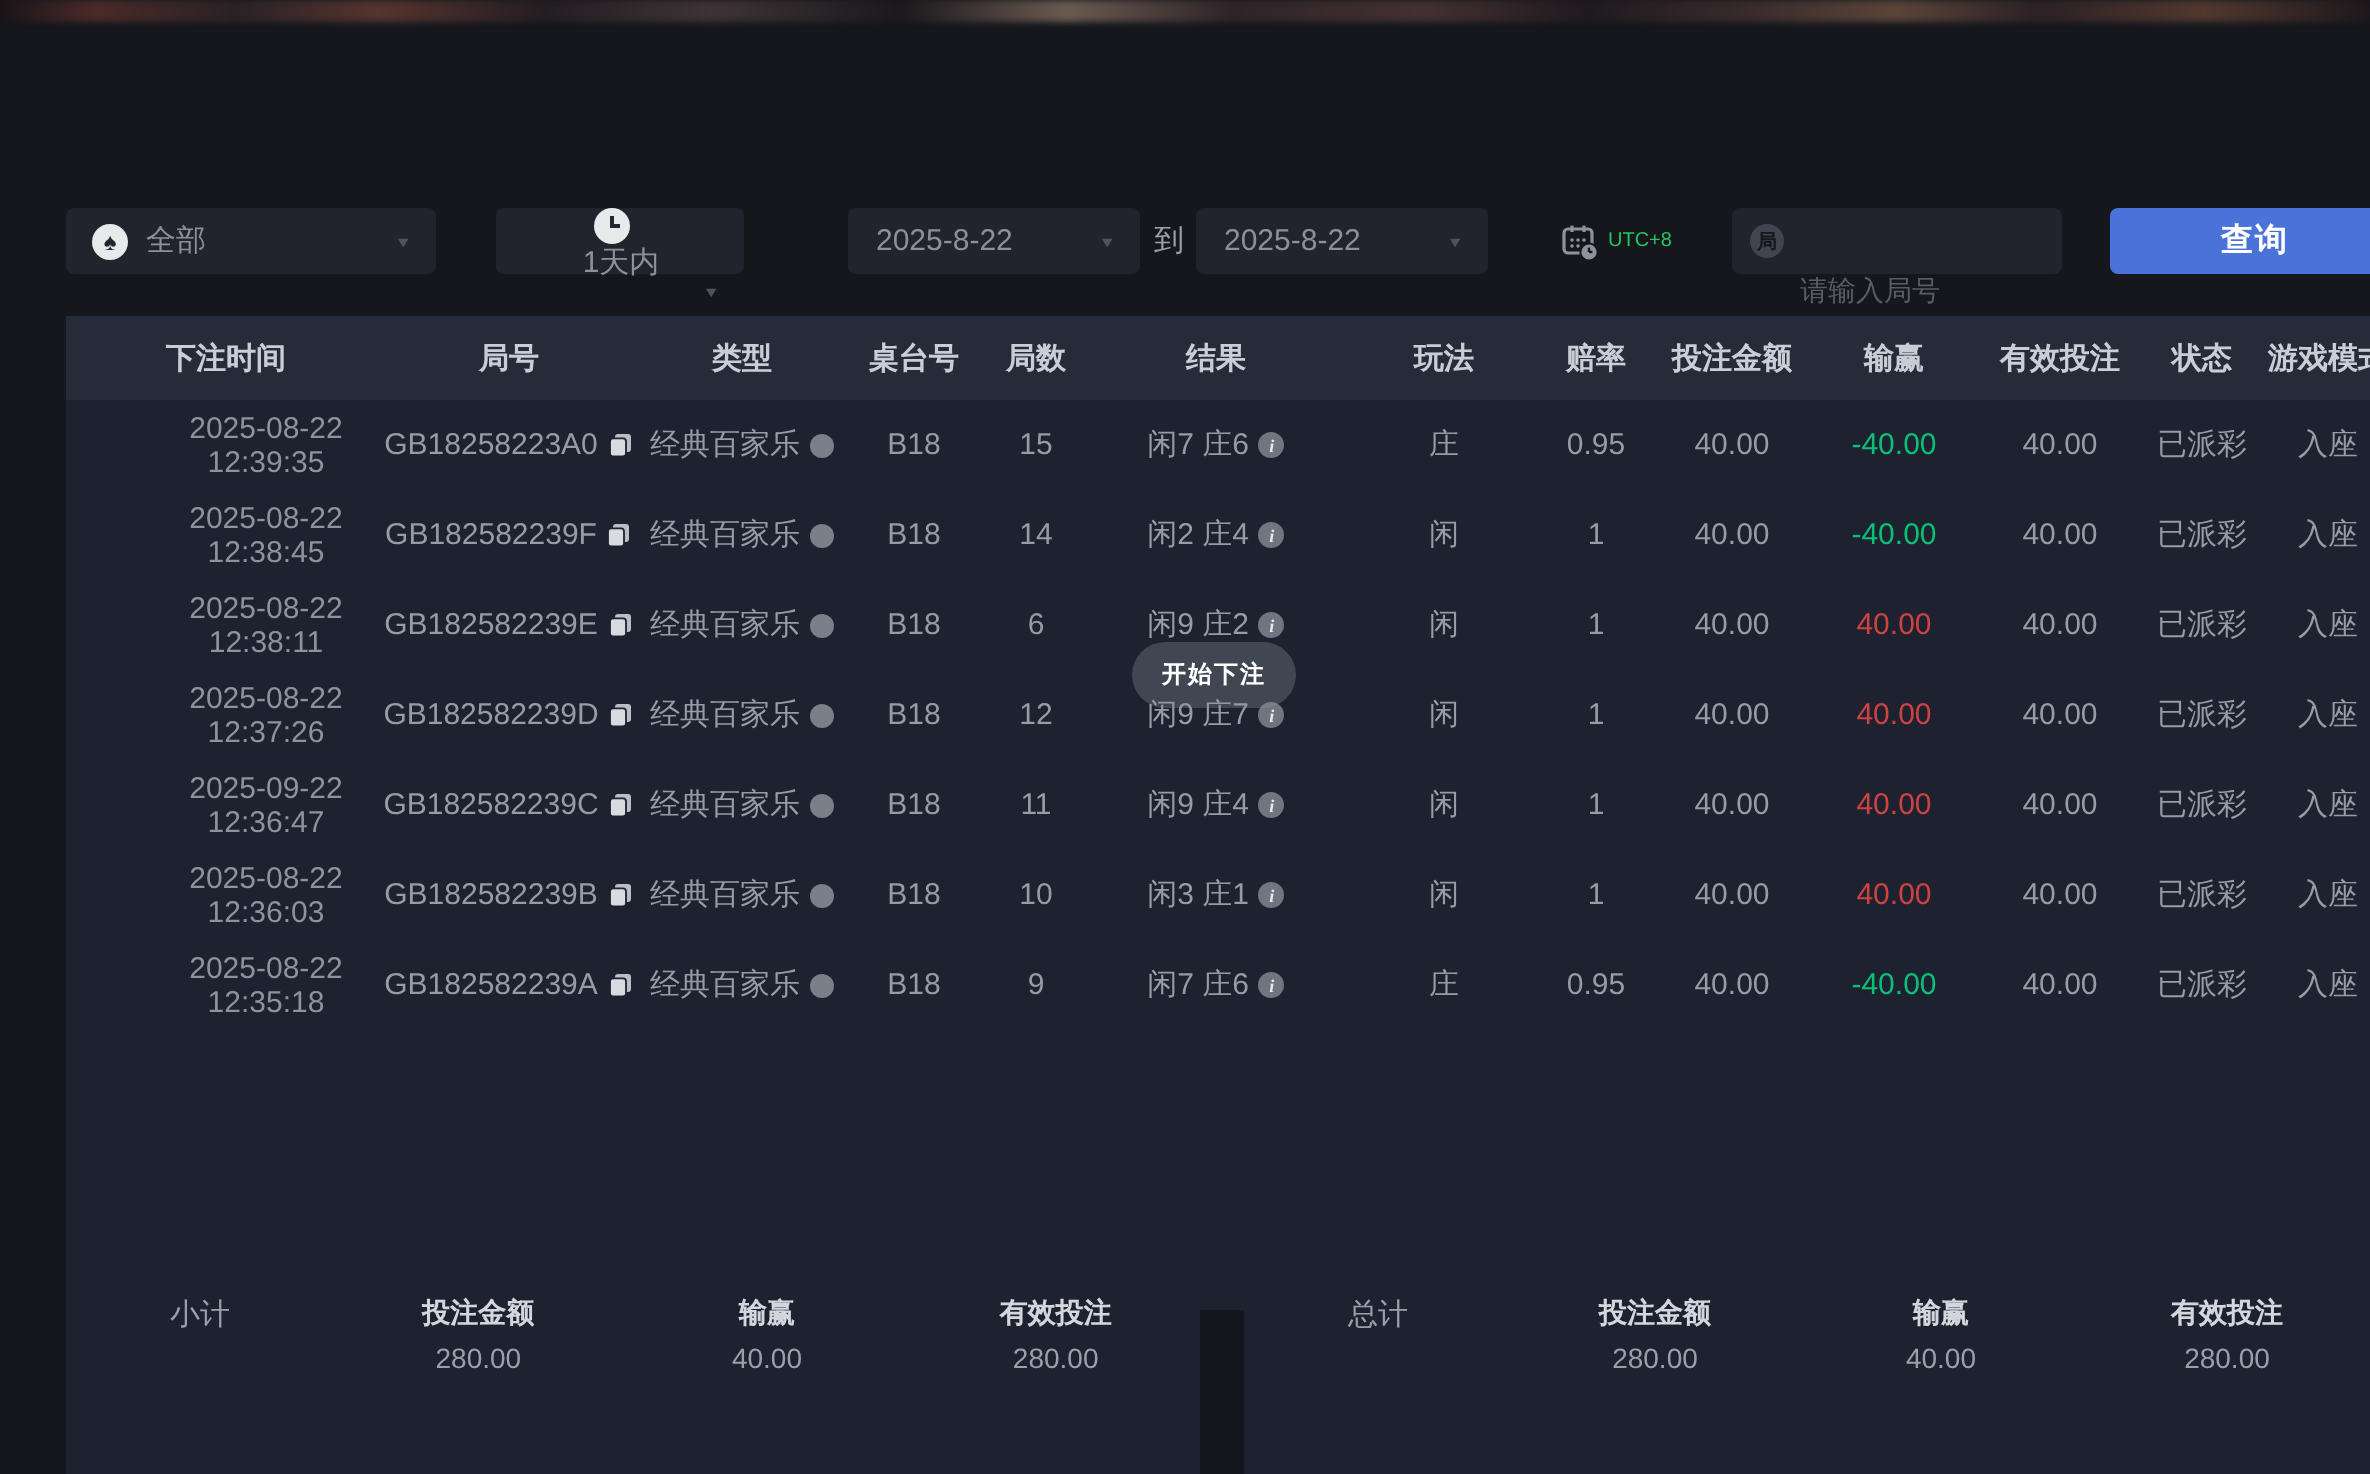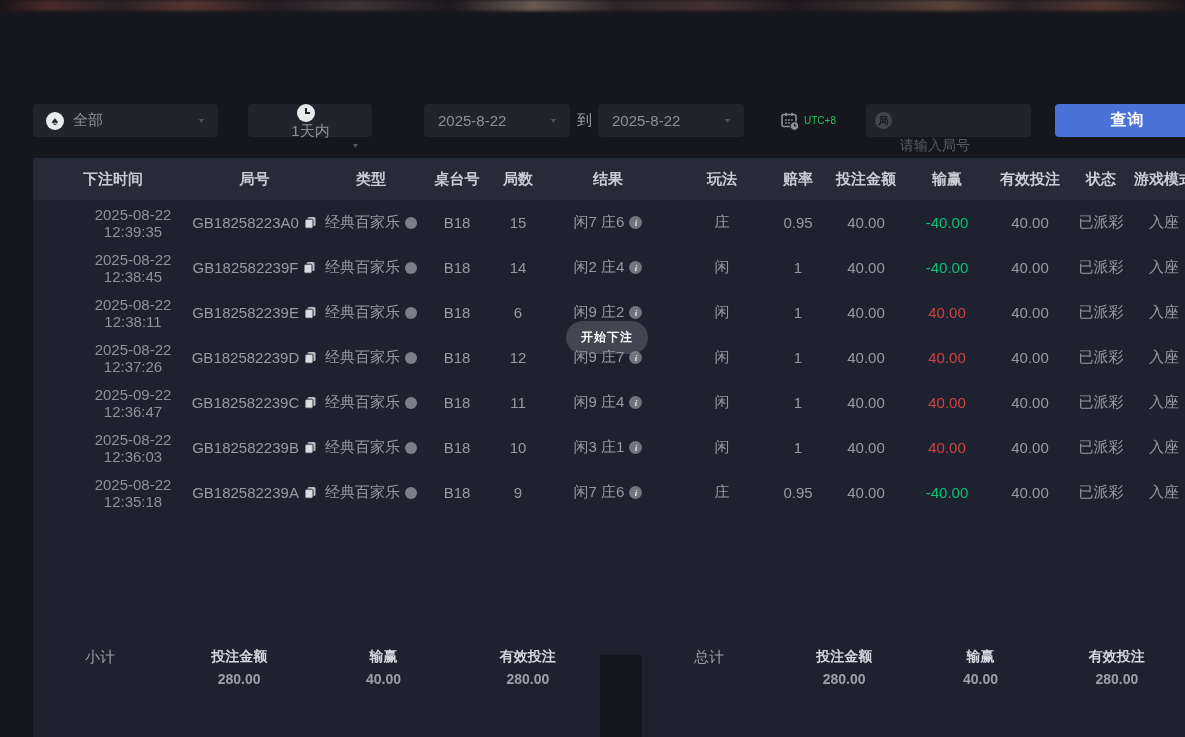--- a/index.html
+++ b/index.html
@@ -80,25 +80,25 @@
     justify-content:center;cursor:pointer;flex:0 0 auto;font-family:"Liberation Serif","DejaVu Serif",serif;}
 
   
   .toast{position:absolute;top:321px;left:566px;height:33px;padding:0 15px;border-radius:17px;
     background:rgba(140,146,158,.32);color:#fff;font-size:12px;font-weight:700;
     display:flex;align-items:center;z-index:5;letter-spacing:1px;}
 
   
   .fpanel{position:absolute;top:648px;bottom:0;background:var(--panel);display:flex;align-items:flex-start;}
   .fpanel.left{left:33px;width:567px;}
-  .fpanel.right{left:622px;right:0;margin-left:20px;}
+  .fpanel.right{left:622px;right:0;}
   .fsection-label{flex:0 0 134px;text-align:center;color:#9aa0ab;font-size:15px;}
   .fstat{flex:1;display:flex;flex-direction:column;align-items:center;gap:5px;}
   .fstat .flabel{color:#d3d6dd;font-size:14px;font-weight:700;}
-  .fstat .fvalue{color:#9aa0ab;font-size:14px;font-weight:bold;}
+  .fstat .fvalue{color:#9aa0ab;font-size:14px;}
 </style>
 </head>
 <body>
 
 <div class="screen">
 
   <div class="video-strip"></div>
 
 
   <div class="control dd-type">

